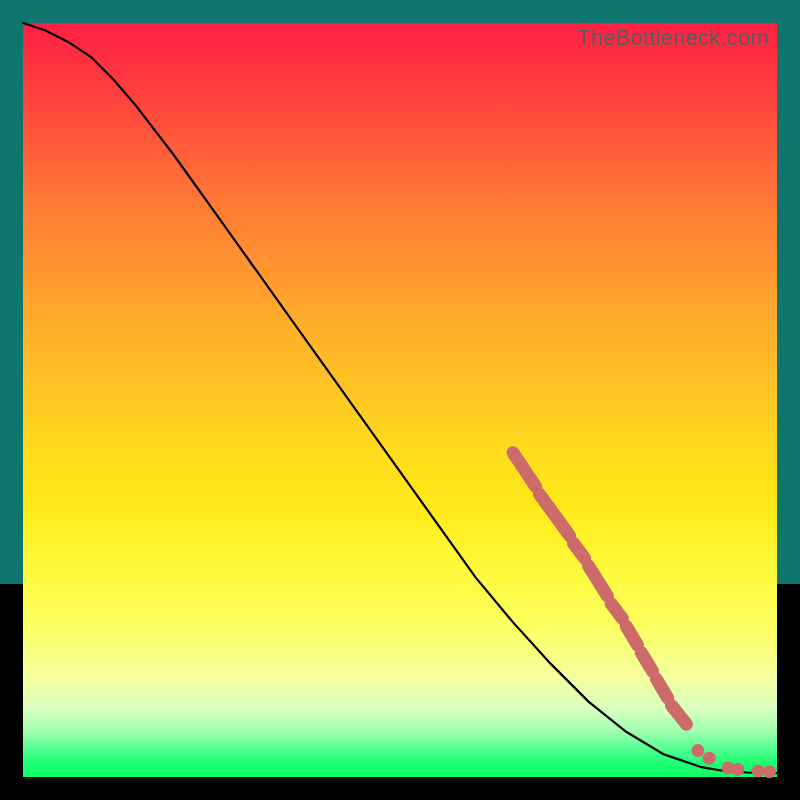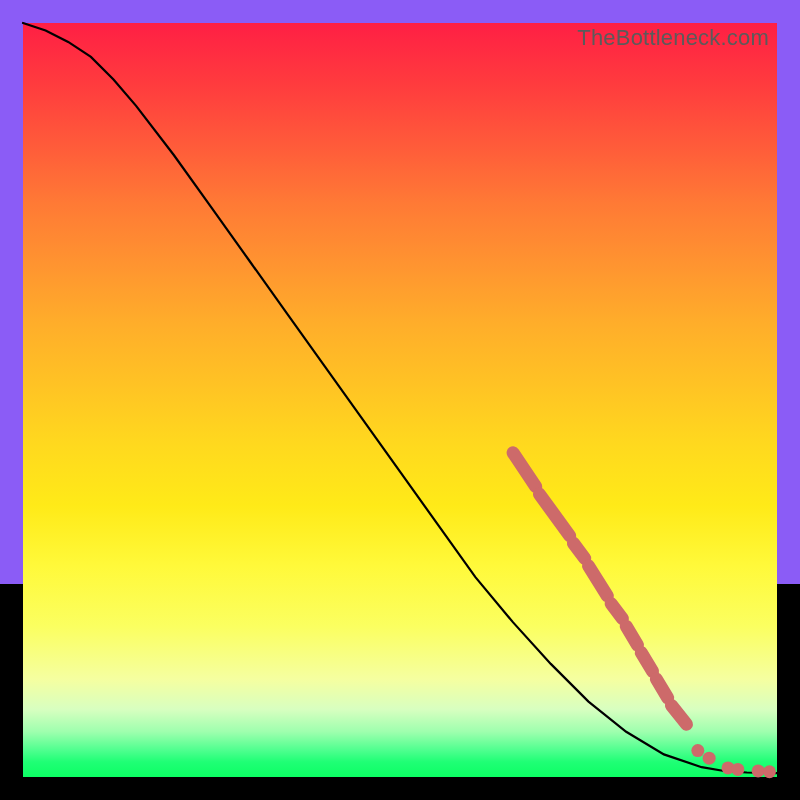--- a/index.html
+++ b/index.html
@@ -1,21 +1,21 @@
 <!DOCTYPE html>
 <html><head>
 <meta charset="utf-8">
 <style>
   * { margin: 0; padding: 0; box-sizing: border-box; }
   html, body { width: 800px; height: 800px; background: #000; overflow: hidden; }
   .frame {
     position: relative;
     width: 800px;
     height: 584px;
-    background: #8b5cf6;
+    background: #0f766e;
     padding-left: 21px;
   }
   .plot {
     position: absolute;
     left: 23px;
     top: 23px;
     width: 754px;
     height: 754px;
     background: linear-gradient(to bottom,
       #ff1f44 0%,

